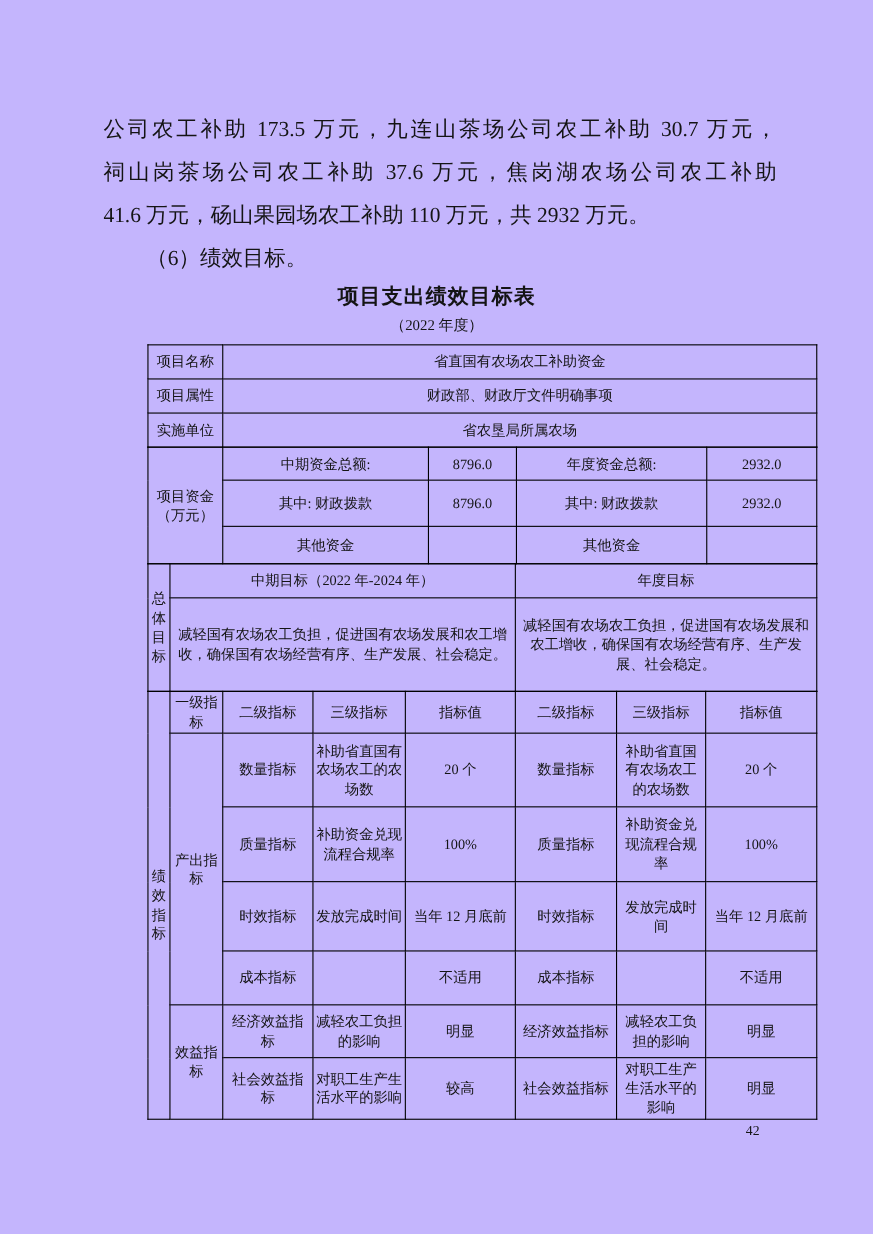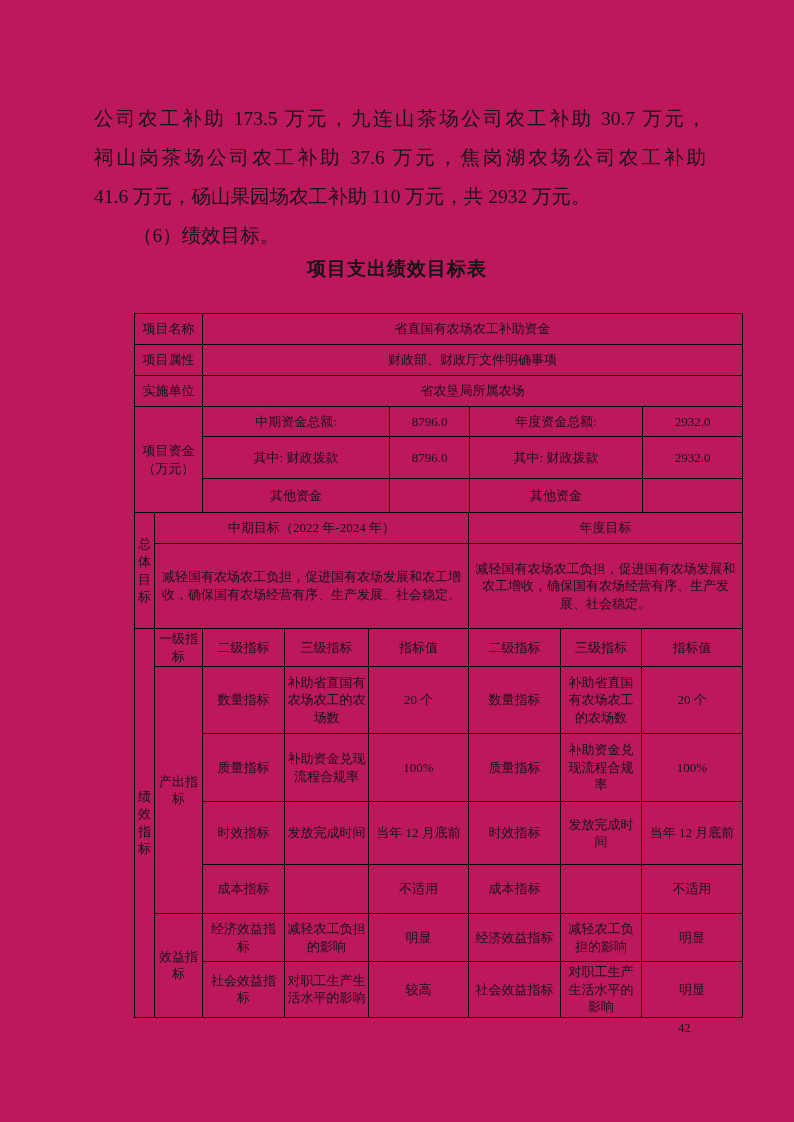--- a/index.html
+++ b/index.html
@@ -1,18 +1,18 @@
 <!DOCTYPE html>
 <html><head>
 <meta charset="utf-8">
 <style>
   html,body { margin:0; padding:0; background:#888; }
   .page {
     position:relative; width:794px; height:1122px; margin:0 auto;
-    background:#be185d; color:#141414; overflow:hidden;
+    background:#c4b5fd; color:#141414; overflow:hidden;
     font-family:"Liberation Serif","DejaVu Serif",serif;
   }
   
   .para { position:absolute; left:94px; top:99px; width:612px; font-size:19.5px; }
   .para .line { height:39px; line-height:39px; white-space:nowrap; }
   .para .line.fill { text-align:justify; text-align-last:justify; white-space:normal; overflow:hidden; }
   .para .item { margin-left:39px; }
   
   .doc-title {
     position:absolute; top:256px; left:0; width:100%; text-align:center;
@@ -41,20 +41,21 @@
 <div class="page">
 
   <div class="para">
     <div class="line fill">公司农工补助 173.5 万元，九连山茶场公司农工补助 30.7 万元，</div>
     <div class="line fill">祠山岗茶场公司农工补助 37.6 万元，焦岗湖农场公司农工补助</div>
     <div class="line">41.6 万元，砀山果园场农工补助 110 万元，共 2932 万元。</div>
     <div class="line item">（6）绩效目标。</div>
   </div>
 
   <div class="doc-title">项目支出绩效目标表</div>
+  <div class="doc-subtitle">（2022 年度）</div>
 
   <div class="tables">
 
     <table>
       <colgroup>
           <col style="width:68px">
           <col style="width:540px">
         </colgroup>
       <tbody>
           <tr style="height:31px">

